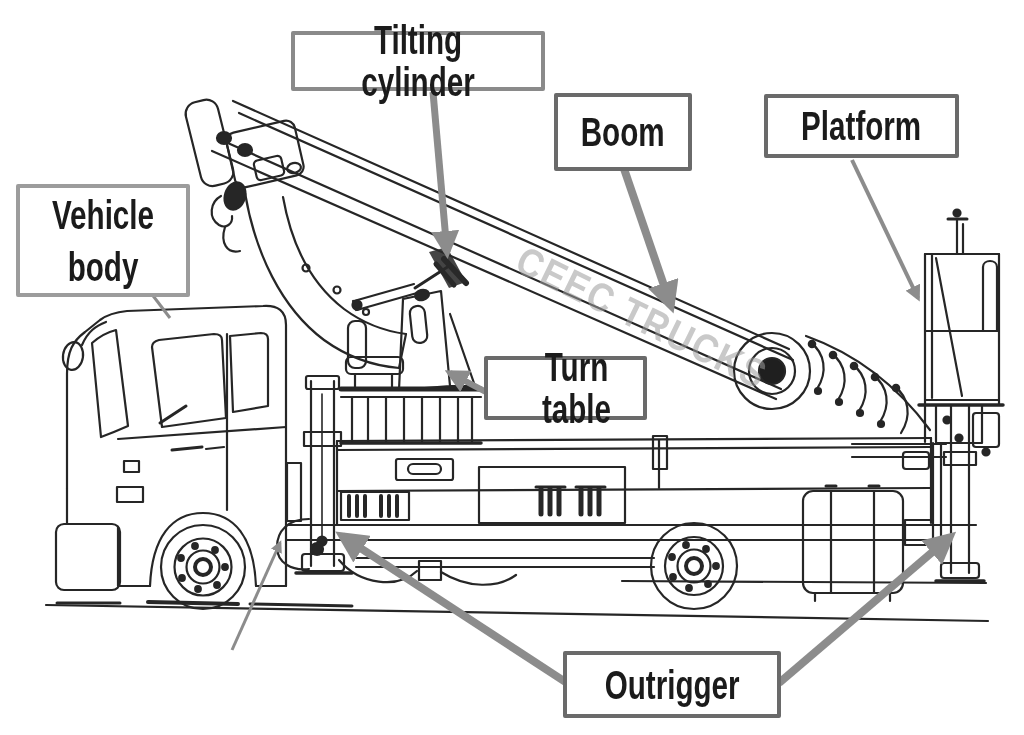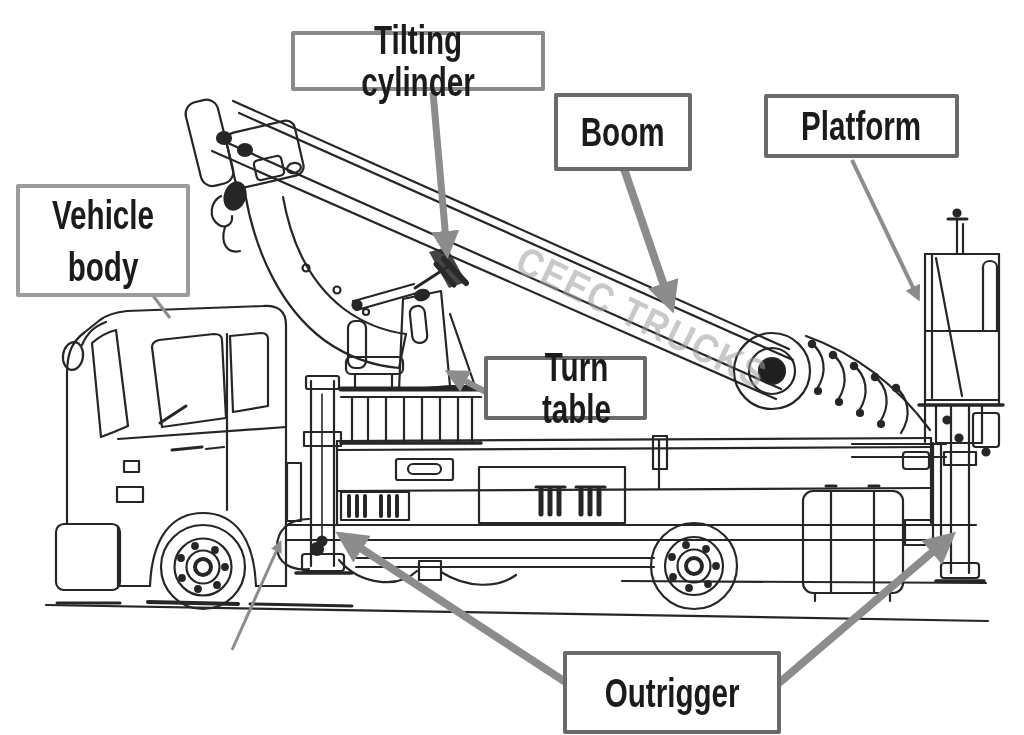--- a/index.html
+++ b/index.html
@@ -19,21 +19,21 @@
   .lbl > span{display:inline-block;transform:scaleX(0.74);transform-origin:center;white-space:pre-line;}
   .b-dark{border-color:#6a6a6a;}
   .b-mid{border-color:#8a8a8a;}
   .b-light{border-color:#9c9c9c;}
   #lbl-tilting  {left:291px;top:31px; width:254px;height:60px;}
   #lbl-boom     {left:554px;top:93px; width:138px;height:78px;}
   #lbl-platform {left:764px;top:94px; width:195px;height:64px;}
   #lbl-vehicle  {left:16px; top:164px;width:174px;height:113px;line-height:1.3;margin-top:20px;}
   #lbl-turn     {left:484px;top:356px;width:163px;height:64px;padding-left:22px;}
   #lbl-base     {left:78px; top:653px;width:217px;height:65px;}
-  #lbl-outrig   {left:563px;top:651px;width:218px;height:83px;}
+  #lbl-outrig   {left:563px;top:651px;width:218px;height:67px;}
   .wm{
     font-weight:700;letter-spacing:2px;
     fill:#9d9d9d;opacity:0.55;font-size:40px;
     font-family:"Liberation Sans",sans-serif;
   }
 </style>
 </head>
 <body>
 
 <div class="stage">

